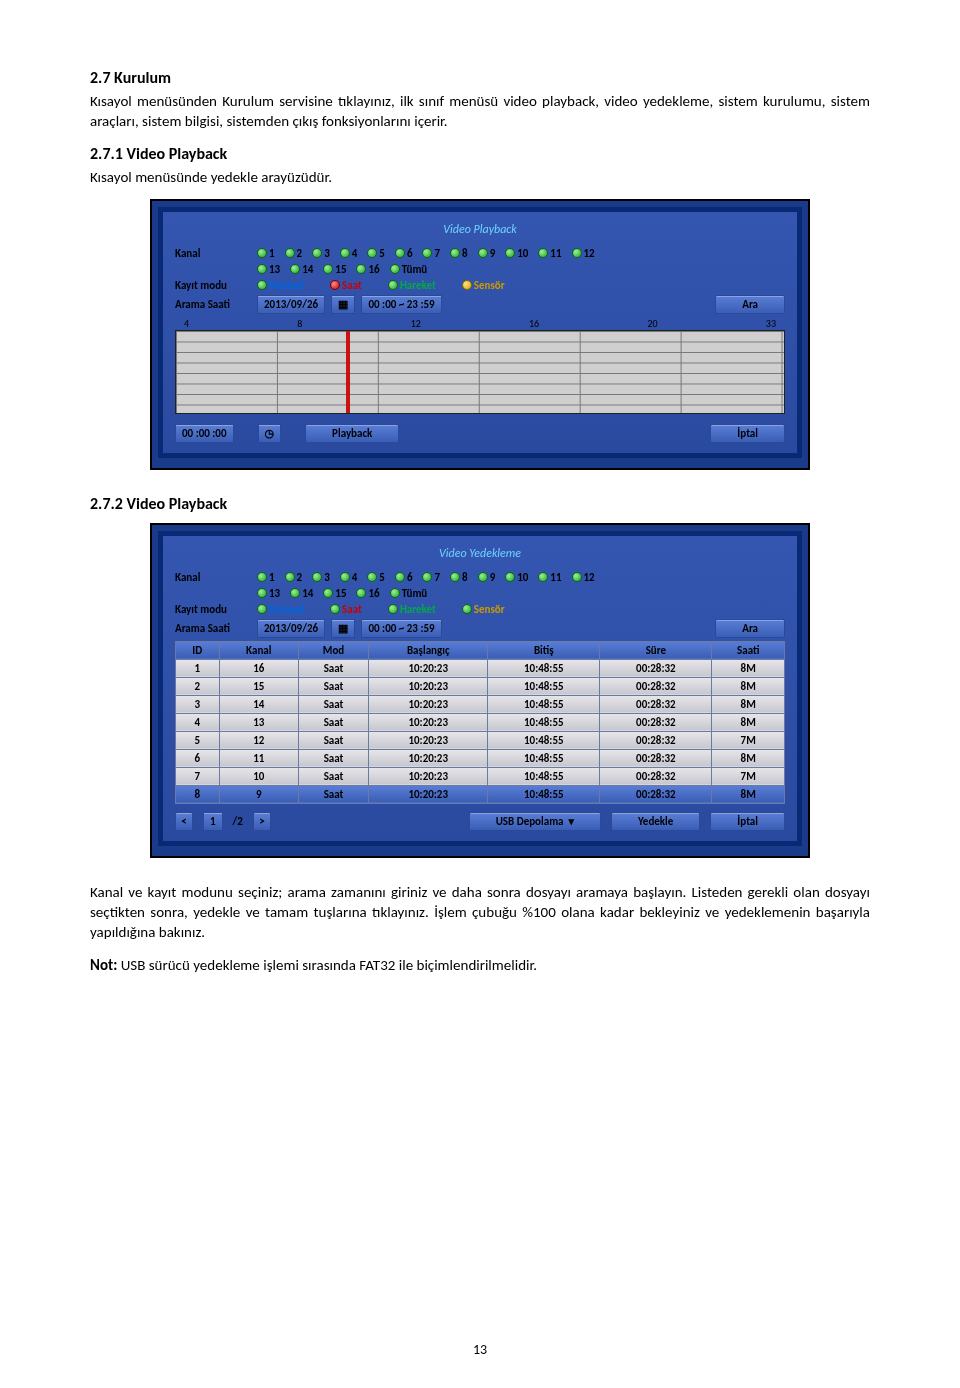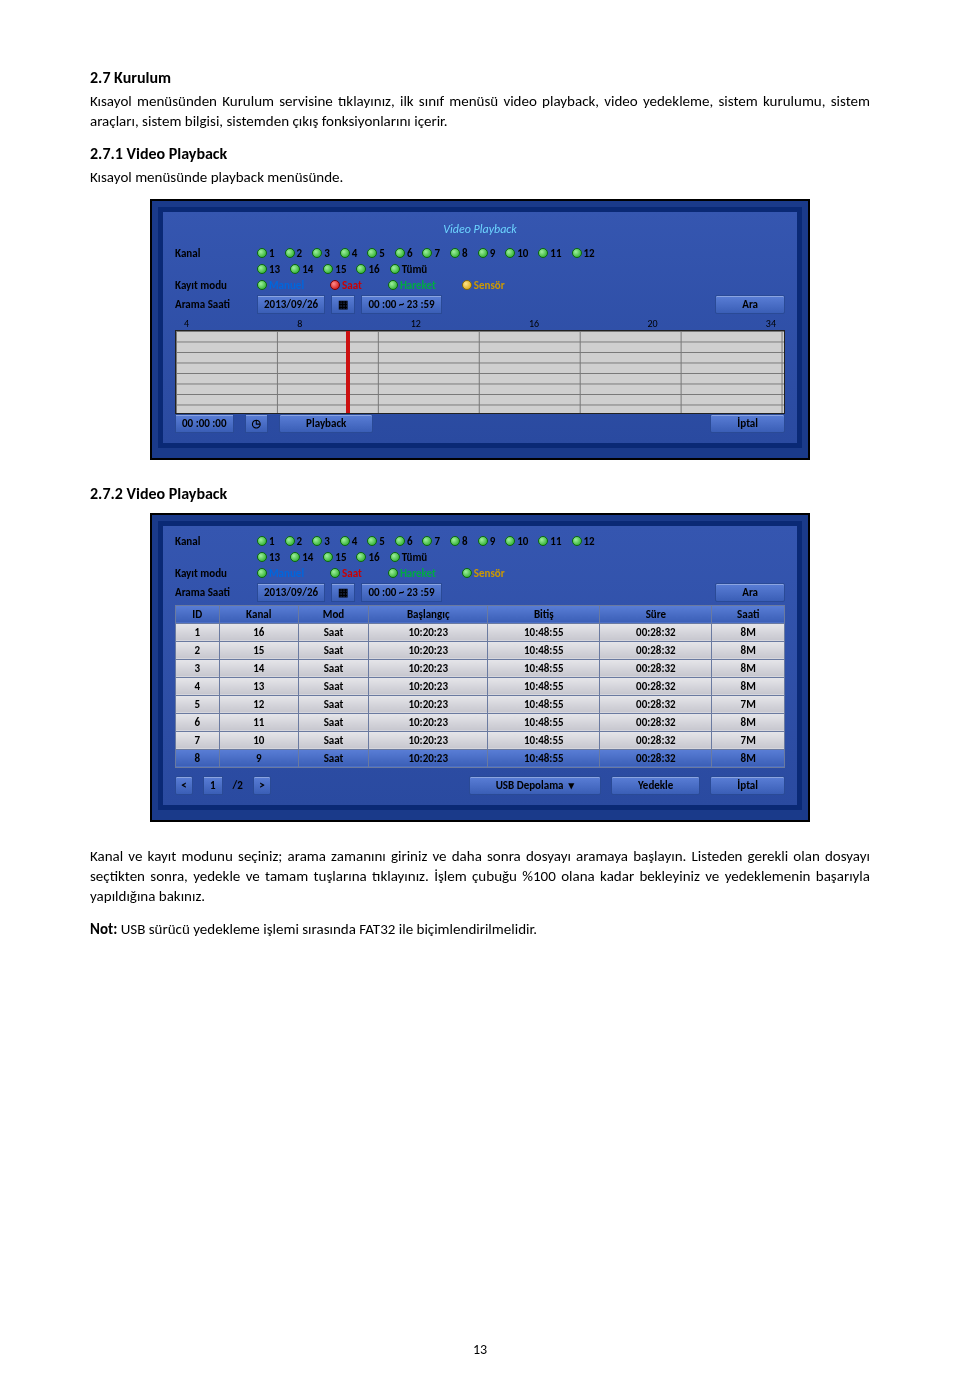--- a/index.html
+++ b/index.html
@@ -76,21 +76,21 @@
     position: absolute; inset: 0;
     background-image:
       linear-gradient(to right, #777 1px, transparent 1px),
       linear-gradient(to bottom, #777 1px, transparent 1px);
     background-size: 16.6% 10.5px;
   }
   .timeline .cursor {
     position: absolute; top:0; bottom:0; left: 28%;
     width: 4px; background: #c11;
   }
-  .bottom-bar { display:flex; gap:11px; align-items:flex-end; margin-top:0; font-size:11px; }
+  .bottom-bar { display:flex; gap:24px; align-items:flex-end; margin-top:10px; font-size:11px; }
   .spacer { flex: 1; }
   
   .tbl { width: 100%; border-collapse: collapse; background: #d0d0d0; font-size: 11px; }
   .tbl th, .tbl td {
     border: 1px solid #6a7aa0; padding: 2px 4px; text-align: center;
     background: linear-gradient(#e6e6ea, #c6c6ce); color:#000; font-weight:bold;
   }
   .tbl th { background: linear-gradient(#5a7ed6, #3a5eb6); color:#000; }
   .tbl tr.sel td { background: linear-gradient(#5a7ed6, #3a5eb6); color:#000; }
   .pager-row { display:flex; align-items:center; gap:10px; margin-top:8px; font-size:11px; }
@@ -98,21 +98,21 @@
   .note-label { font-weight: bold; }
   .page-num { position:absolute; bottom:30px; left:0; right:0; text-align:center; font-size:14px; }
 </style>
 </head>
 <body>
 
 <h2>2.7 Kurulum</h2>
 <p>Kısayol menüsünden Kurulum servisine tıklayınız, ilk sınıf menüsü video playback, video yedekleme, sistem kurulumu, sistem araçları, sistem bilgisi, sistemden çıkış fonksiyonlarını içerir.</p>
 
 <h2>2.7.1 Video Playback</h2>
-<p>Kısayol menüsünde playback menüsünde.</p>
+<p>Kısayol menüsünde yedekle arayüzüdür.</p>
 
 <div class="fig-wrap">
   <div class="figure">
     <div class="fig-inner">
       <div class="panel-title">Video Playback</div>
 
       <div class="row">
         <div class="row-label">Kanal</div>
         <div class="dots">
           <span class="dot-item">
@@ -223,21 +223,21 @@
       </div>
 
       <div style="position:relative; margin-top:16px;">
         <div class="timeline">
           <div class="tl-head">
             <span>4</span>
             <span>8</span>
             <span>12</span>
             <span>16</span>
             <span>20</span>
-            <span>34</span>
+            <span>33</span>
           </div>
           <div class="grid"></div>
           <div class="cursor"></div>
         </div>
       </div>
 
       <div class="bottom-bar">
         <span class="input-box">00 :00 :00</span>
         <span class="input-box">◷</span>
         <span class="btn" style="min-width:90px;">Playback</span>
@@ -246,20 +246,21 @@
       </div>
     </div>
   </div>
 </div>
 
 <h2>2.7.2 Video Playback</h2>
 
 <div class="fig-wrap">
   <div class="figure">
     <div class="fig-inner">
+      <div class="panel-title">Video Yedekleme</div>
 
       <div class="row">
         <div class="row-label">Kanal</div>
         <div class="dots">
           <span class="dot-item">
               <span class="dot"></span>
               <span>1</span>
             </span>
           <span class="dot-item">
               <span class="dot"></span>

